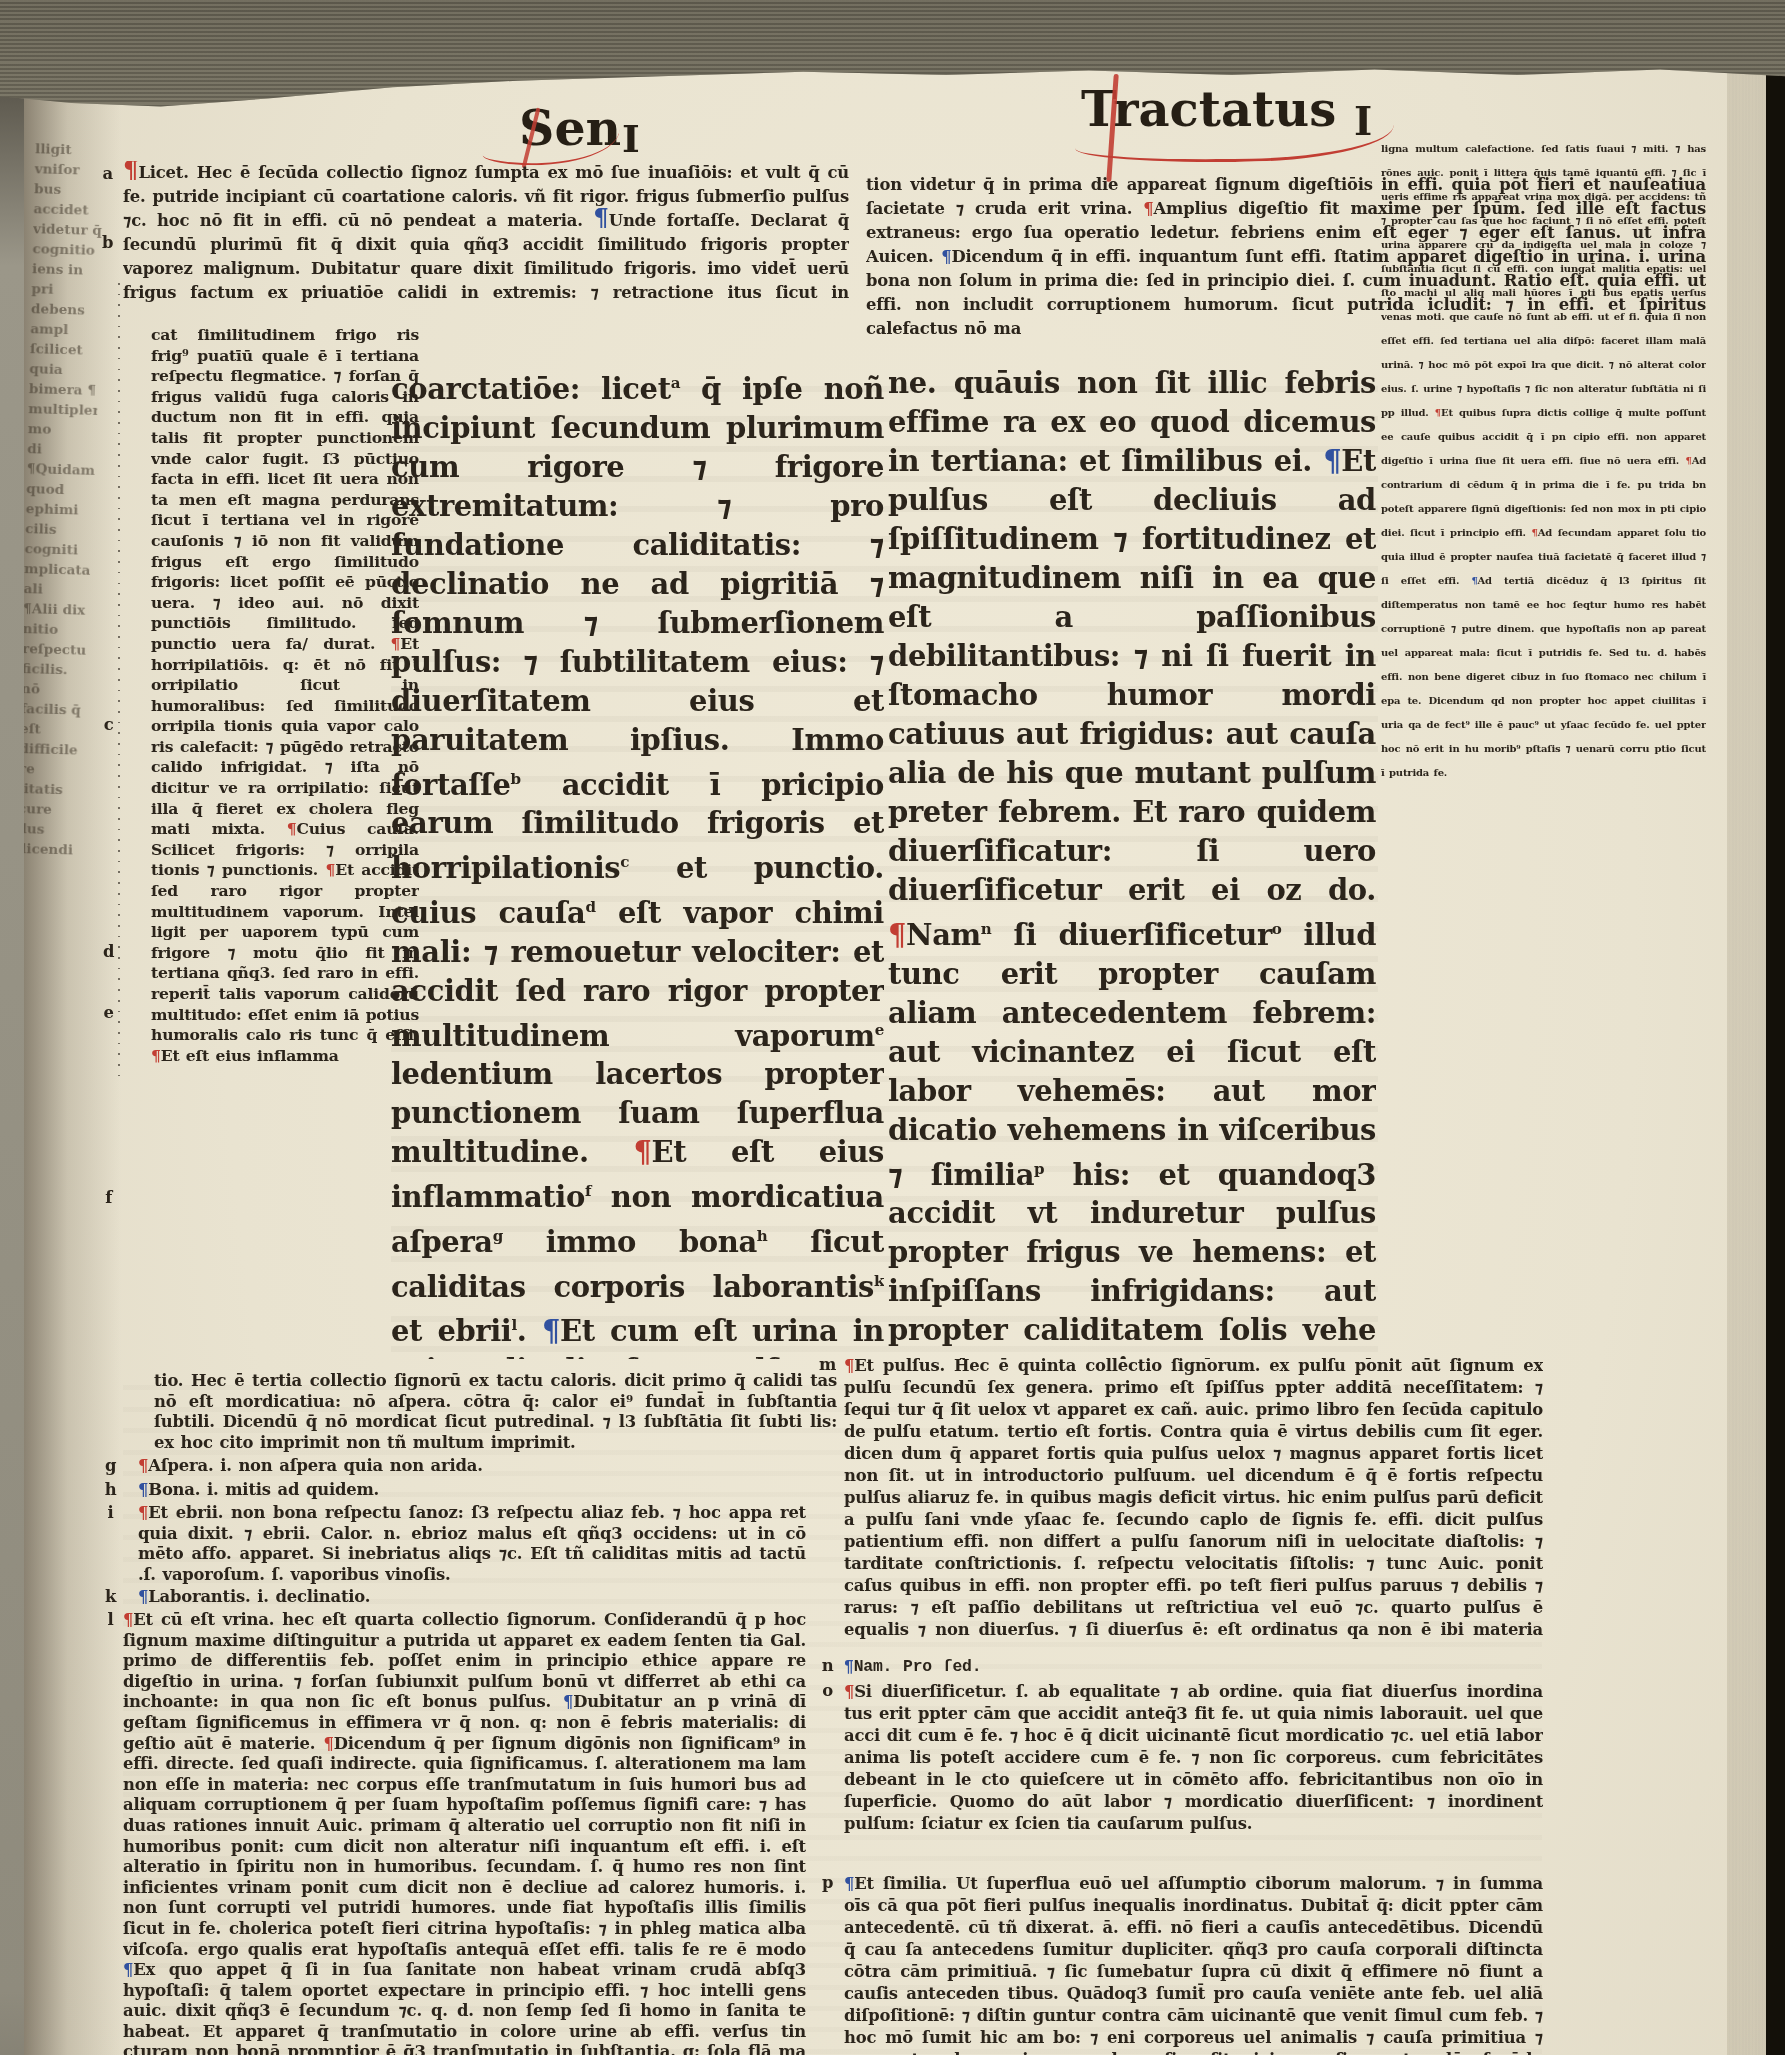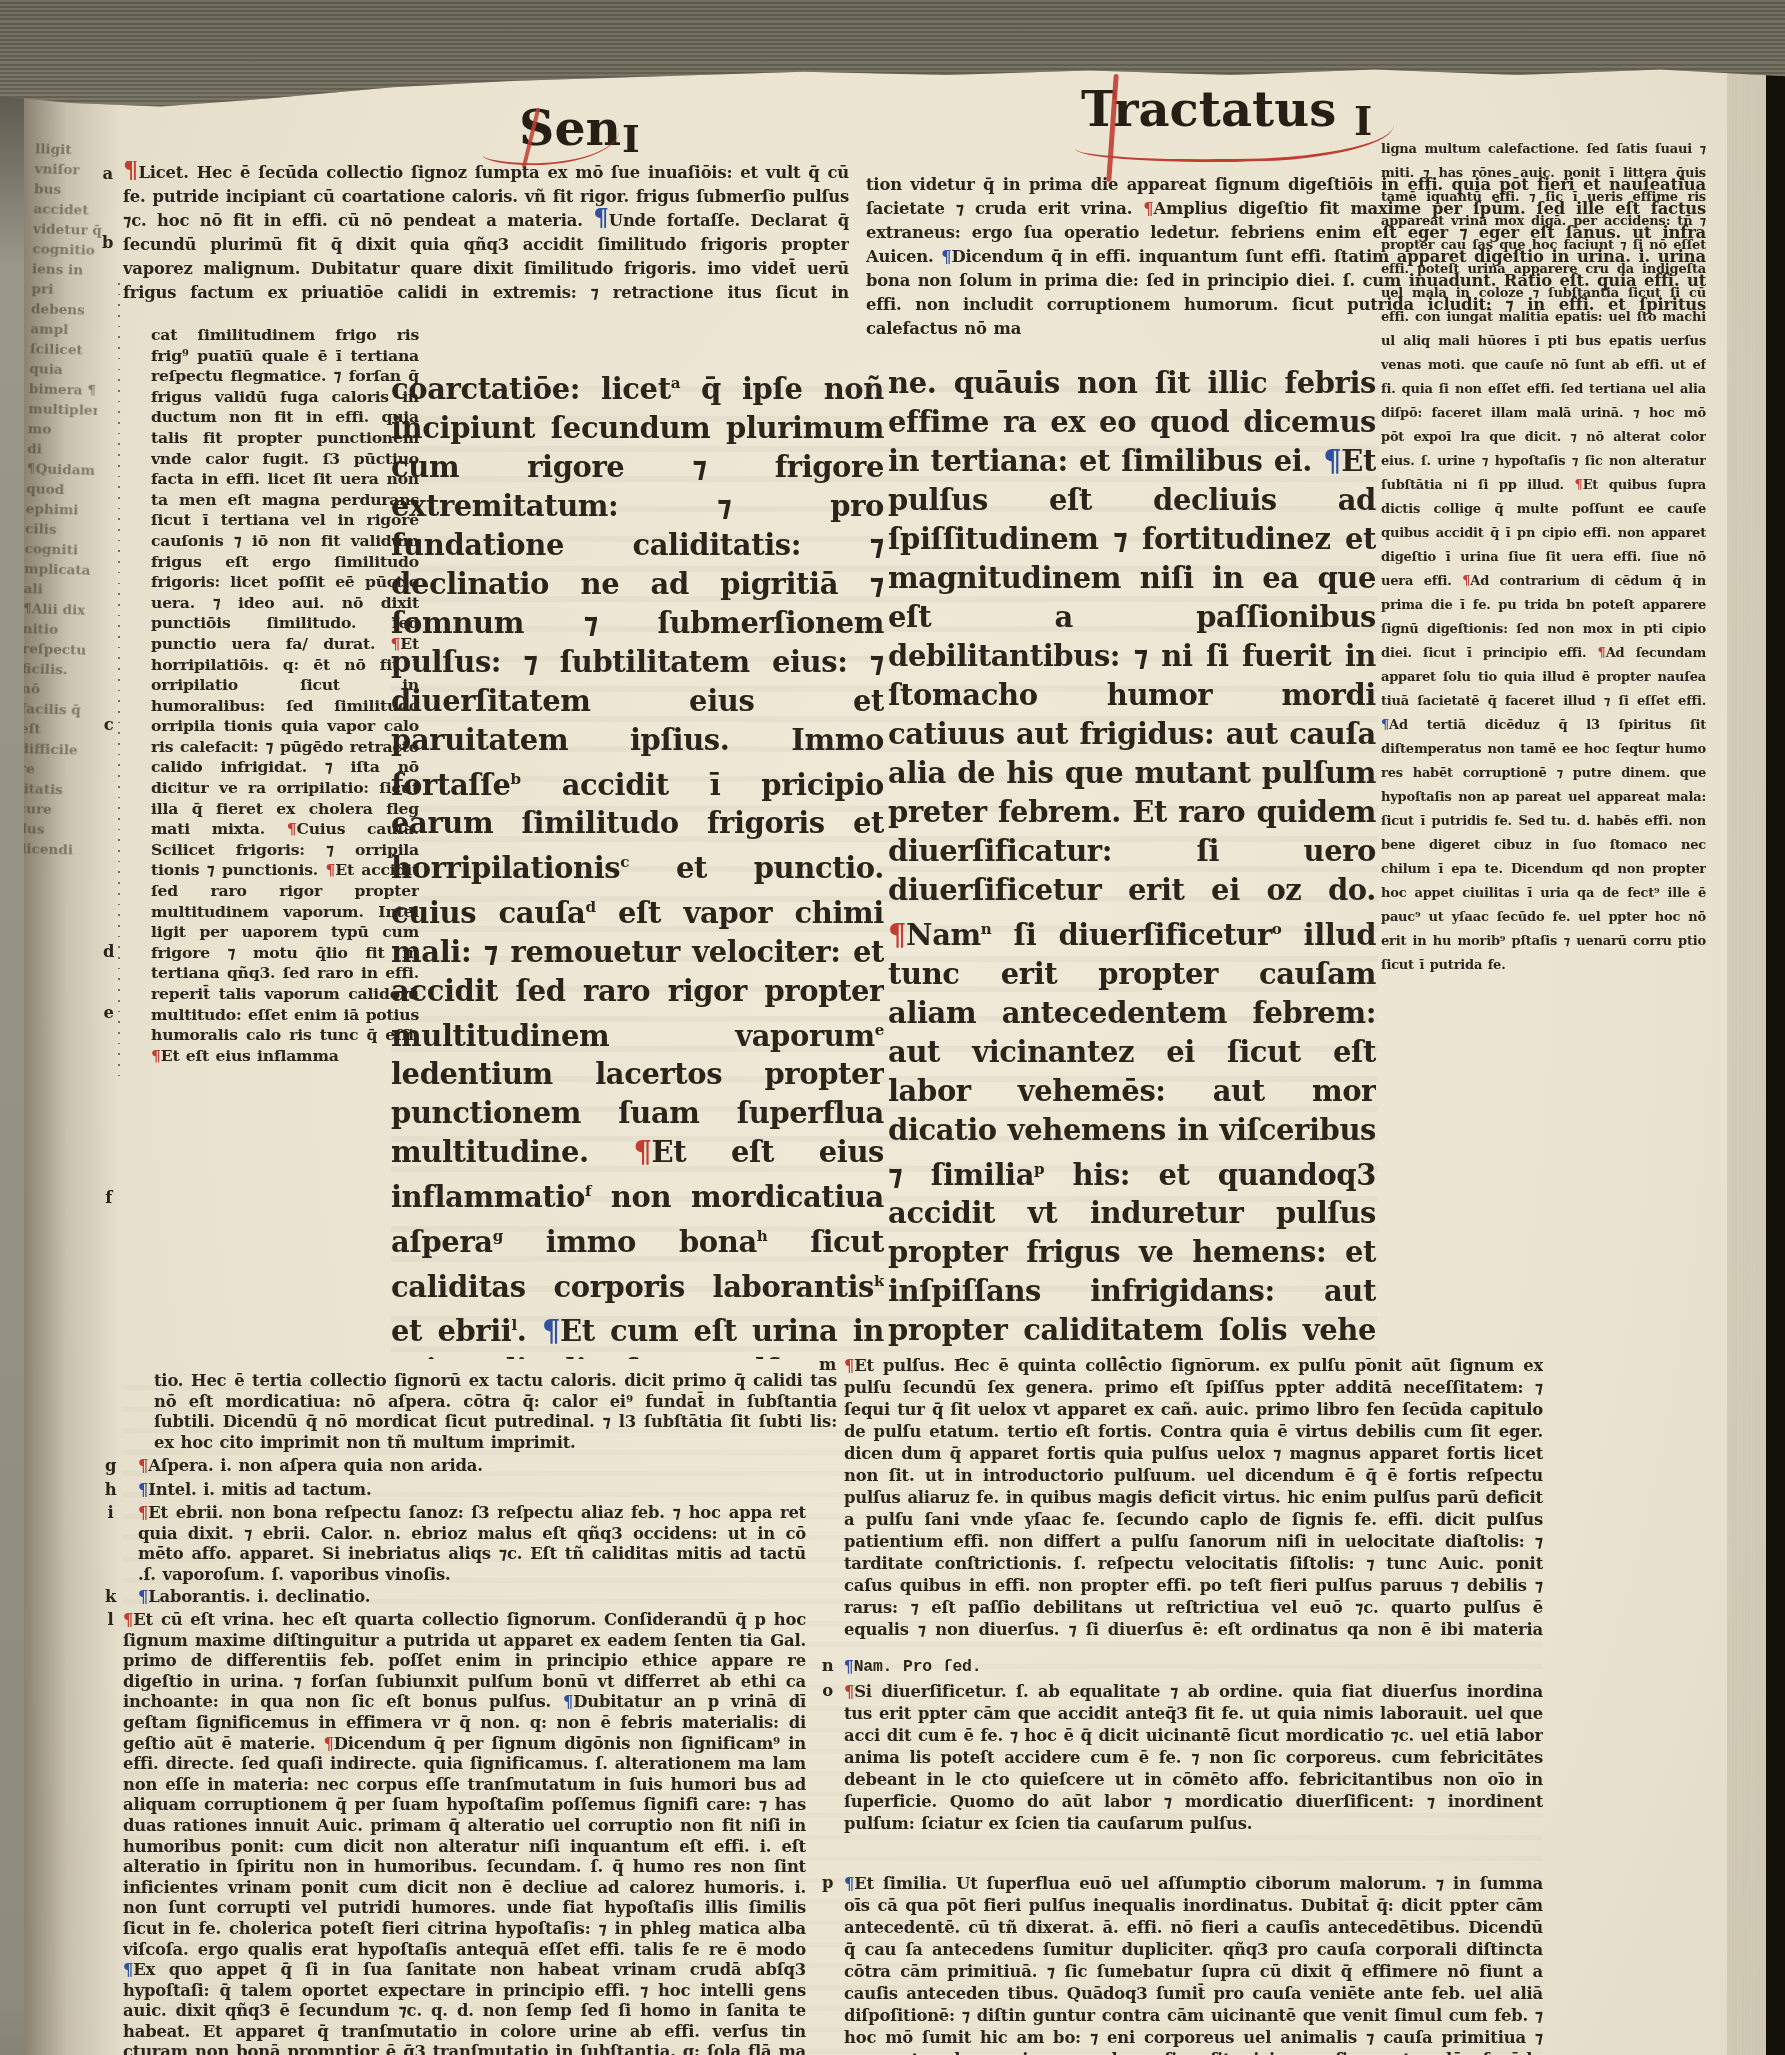--- a/index.html
+++ b/index.html
@@ -48,21 +48,21 @@
   #fl-tract{left:1075px;top:114px;width:319px;height:45px;border-bottom:3.3px solid #c23e33;
     border-radius:0 0 45% 55%/0 0 70% 35%;transform:rotate(-1.2deg);}
   #fl-tract-v{left:1110px;top:74px;width:5.3px;height:108px;background:#c23e33;opacity:.9;
     border-radius:2.5px;transform:rotate(4deg);}
 
   
   .tb{position:absolute;color:#2b241b;font-weight:700;text-align:justify;overflow:hidden;
       letter-spacing:-0.2px;word-spacing:1.2px;}
   .sm {font-size:16.4px;line-height:24px;}
   .smc{font-size:15.6px;line-height:20.6px;}
-  .smr{font-size:13px;line-height:24px;}
+  .smr{font-size:10px;line-height:24px;}
   .smb{font-size:16.4px;line-height:20.6px;}
   .smbr{font-size:16.4px;line-height:22px;}
   .lg {font-size:29px;line-height:39px;letter-spacing:-0.4px;}
 
   #b-topleft {left:123px; top:161px; width:726px;height:146px;}
   #b-topright{left:866px;top:161px; width:840px;height:173px;margin-top:12px;}
   #b-sideleft{left:123px; top:325px; width:268px; height:896px;margin-left:28px;}
   #b-mainleft{left:391px; top:364px; width:493px;height:995px;}
   #b-mainright{left:888px;top:364px;width:488px;height:995px;}
   #b-sideright{left:1381px;top:137px;width:325px; height:1217px;}
@@ -151,21 +151,21 @@
   <div class="flo" id="fl-tract-v"></div>
 
   <div class="tb sm" id="b-topleft"><span class="seg-red-lg">¶</span><span>Licet. Hec ē ſecūda collectio ſignoz ſumpta ex mō ſue inuaſiōis: et vult q̄ cū fe. putride incipiant cū coartatione caloris. vñ fit rigor. frigus ſubmerſio pulſus ⁊c. hoc nō fit in effi. cū nō pendeat a materia.  </span><span class="seg-blue-lg">¶</span><span>Unde fortaſſe. Declarat q̄ ſecundū plurimū fit q̄ dixit quia qñq3 accidit ſimilitudo frigoris propter vaporez malignum. Dubitatur quare dixit ſimilitudo frigoris. imo videt̄ uerū frigus factum ex priuatiōe calidi in extremis: ⁊ retractione itus ſicut in tertiana. Dicendū q̄ forſan vo/</span></div>
   <div class="tb sm" id="b-topright"><span>tion videtur q̄ in prima die appareat ſignum digeſtiōis in effi. quia pōt fieri et nauſeatiua ſacietate ⁊ cruda erit vrina. </span><span class="seg-red">¶</span><span>Amplius digeſtio fit maxime per ſpūm. ſed ille eſt factus extraneus: ergo ſua operatio ledetur. febriens enim eſt eger ⁊ eger eſt ſanus. ut infra Auicen. </span><span class="seg-blue">¶</span><span>Dicendum q̄ in effi. inquantum ſunt effi. ſtatim apparet digeſtio in urina. i. urina bona non ſolum in prima die: ſed in principio diei. ſ. cum inuadunt. Ratio eſt. quia effi. ut effi. non includit corruptionem humorum. ſicut putrida icludit: ⁊ in effi. et ſpiritus calefactus nō ma</span></div>
   <div class="tb smc" id="b-sideleft"><span>cat ſimilitudinem frigo ris frig⁹ puatīū quale ē ī tertiana reſpectu flegmatice. ⁊ forſan q̄ frigus validū fuga caloris in ductum non fit in effi. quia talis fit propter punctionem vnde calor fugit. ſ3 pūctiuo facta in effi. licet ſit uera non ta men eſt magna perdurans ſicut ī tertiana vel in rigore cauſonis ⁊ iō non fit validum frigus eſt ergo ſimilitudo frigoris: licet poſſit eē pūctio uera. ⁊ ideo aui. nō dixit punctiōis ſimilitudo. ſed punctio uera fa/ durat. </span><span class="seg-red">¶</span><span>Et horripilatiōis. q: ēt nō fit ī orripilatio ſicut in humoralibus: ſed ſimilitudo orripila tionis quia vapor calo ris calefacit: ⁊ pūgēdo retracto calido infrigidat. ⁊ iſta nō dicitur ve ra orripilatio: ſicut illa q̄ fieret ex cholera fleg mati mixta. </span><span class="seg-red">¶</span><span>Cuius cauſa. Scilicet frigoris: ⁊ orripila tionis ⁊ punctionis. </span><span class="seg-red">¶</span><span>Et accidit ſed raro rigor propter multitudinem vaporum. Intel ligit per uaporem typū cum frigore ⁊ motu q̄lio fit in tertiana qñq3. ſed raro in effi. reperit̄ talis vaporum calidorū multitudo: eſſet enim iā potius humoralis calo ris tunc q̄ effi. </span><span class="seg-red">¶</span><span>Et eſt eius inflamma</span></div>
   <div class="tb lg" id="b-mainleft"><span>coarctatiōe: licet</span><span class="seg-sup">a</span><span> q̄ ipſe noñ incipiunt ſecundum plurimum cum rigore ⁊ frigore extremitatum: ⁊ pro fundatione caliditatis: ⁊ declinatio ne ad pigritiā ⁊ ſomnum ⁊ ſubmerſionem pulſus: ⁊ ſubtilitatem eius: ⁊ diuerſitatem eius et paruitatem ipſius. Immo fortaſſe</span><span class="seg-sup">b</span><span> accidit ī pricipio earum ſimilitudo frigoris et horripilationis</span><span class="seg-sup">c</span><span> et punctio. cuius cauſa</span><span class="seg-sup">d</span><span> eſt vapor chimi mali: ⁊ remouetur velociter: et accidit ſed raro rigor propter multitudinem vaporum</span><span class="seg-sup">e</span><span> ledentium lacertos propter punctionem ſuam ſuperflua multitudine. </span><span class="seg-red">¶</span><span>Et eſt eius inflammatio</span><span class="seg-sup">f</span><span> non mordicatiua aſpera</span><span class="seg-sup">g</span><span> immo bona</span><span class="seg-sup">h</span><span> ſicut caliditas corporis laborantis</span><span class="seg-sup">k</span><span> et ebrii</span><span class="seg-sup">l</span><span>. </span><span class="seg-blue">¶</span><span>Et cum eſt urina in primo die digeſta: ⁊ pulſus</span></div>
   <div class="tb lg" id="b-mainright"><span>ne. quāuis non ſit illic febris effime ra ex eo quod dicemus in tertiana: et ſimilibus ei. </span><span class="seg-blue">¶</span><span>Et pulſus eſt decliuis ad ſpiſſitudinem ⁊ fortitudinez et magnitudinem niſi in ea que eſt a paſſionibus debilitantibus: ⁊ ni ſi fuerit in ſtomacho humor mordi catiuus aut frigidus: aut cauſa alia de his que mutant pulſum preter febrem. Et raro quidem diuerſificatur: ſi uero diuerſificetur erit ei oz do. </span><span class="seg-red">¶</span><span>Nam</span><span class="seg-sup">n</span><span> ſi diuerſificetur</span><span class="seg-sup">o</span><span> illud tunc erit propter cauſam aliam antecedentem febrem: aut vicinantez ei ſicut eſt labor vehemēs: aut mor dicatio vehemens in viſceribus ⁊ ſimilia</span><span class="seg-sup">p</span><span> his: et quandoq3 accidit vt induretur pulſus propter frigus ve hemens: et inſpiſſans infrigidans: aut propter caliditatem ſolis vehe mentem exiccantez: aut propter ve hementem laborem exiccantez: aut famē: aut āguſtias: aut vigilias: aut euacuatiōes: ⁊ quandoq3 feſtinat</span></div>
   <div class="tb smr" id="b-sideright"><span>ligna multum calefactione. ſed ſatis ſuaui ⁊ miti. ⁊ has rōnes auic. ponit ī littera q̄uis tamē iquantū effi. ⁊ ſic ī ueris effime ris appareat vrina mox digā. per accidens: tñ ⁊ propter cau ſas que hoc faciunt ⁊ ſi nō eſſet effi. poteſt urina apparere cru da indigeſta uel mala in coloze ⁊ ſubſtantia ſicut ſi cū effi. con iungat̄ malitia epatis: uel ſto machi ul aliq mali hūores ī pti bus epatis uerſus venas moti. que cauſe nō ſunt ab effi. ut ef fi. quia ſi non eſſet effi. ſed tertiana uel alia diſpō: faceret illam malā urinā. ⁊ hoc mō pōt expoī lra que dicit. ⁊ nō alterat color eius. ſ. urine ⁊ hypoſtaſis ⁊ ſic non alteratur ſubſtātia ni ſi pp illud. </span><span class="seg-red">¶</span><span>Et quibus ſupra dictis collige q̄ multe poſſunt ee cauſe quibus accidit q̄ ī pn cipio effi. non apparet digeſtio ī urina ſiue ſit uera effi. ſiue nō uera effi. </span><span class="seg-red">¶</span><span>Ad contrarium di cēdum q̄ in prima die ī fe. pu trida bn poteſt apparere ſignū digeſtionis: ſed non mox in pti cipio diei. ſicut ī principio effi. </span><span class="seg-red">¶</span><span>Ad ſecundam apparet ſolu tio quia illud ē propter nauſea tiuā ſacietatē q̄ faceret illud ⁊ ſi eſſet effi. </span><span class="seg-blue">¶</span><span>Ad tertiā dicēduz q̄ l3 ſpiritus ſit diſtemperatus non tamē ee hoc ſeqtur humo res habēt corruptionē ⁊ putre dinem. que hypoſtaſis non ap pareat uel appareat mala: ſicut ī putridis fe. Sed tu. d. habēs effi. non bene digeret cibuz in ſuo ſtomaco nec chilum ī epa te. Dicendum qd non propter hoc appet ciuilitas ī uria qa de fect⁹ ille ē pauc⁹ ut yſaac ſecūdo fe. uel ppter hoc nō erit in hu morib⁹ pſtaſis ⁊ uenarū corru ptio ſicut ī putrida fe.</span></div>
   <div class="tb smb" id="b-midleft"><span>tio. Hec ē tertia collectio ſignorū ex tactu caloris. dicit primo q̄ calidi tas nō eſt mordicatiua: nō aſpera. cōtra q̄: calor ei⁹ fundat̄ in ſubſtantia ſubtili. Dicendū q̄ nō mordicat ſicut putredinal. ⁊ l3 ſubſtātia ſit ſubti lis: ex hoc cito imprimit non tñ multum imprimit.</span></div>
   <div class="tb smb" id="b-g"><span class="seg-red">¶</span><span>Aſpera. i. non aſpera quia non arida.</span></div>
-  <div class="tb smb" id="b-h"><span class="seg-blue">¶</span><span>Intel. i. mitis ad tactum.</span></div>
+  <div class="tb smb" id="b-h"><span class="seg-blue">¶</span><span>Bona. i. mitis ad quidem.</span></div>
   <div class="tb smb" id="b-i"><span class="seg-red">¶</span><span>Et ebrii. non bona reſpectu ſanoz: ſ3 reſpectu aliaz feb. ⁊ hoc appa ret quia dixit. ⁊ ebrii. Calor. n. ebrioz malus eſt qñq3 occidens: ut in cō mēto affo. apparet. Si inebriatus aliqs ⁊c. Eſt tñ caliditas mitis ad tactū .ſ. vaporoſum. ſ. vaporibus vinoſis.</span></div>
   <div class="tb smb" id="b-k"><span class="seg-blue">¶</span><span>Laborantis. i. declinatio.</span></div>
   <div class="tb smb" id="b-l"><span class="seg-red">¶</span><span>Et cū eſt vrina. hec eſt quarta collectio ſignorum. Conſiderandū q̄ p hoc ſignum maxime diſtinguitur a putrida ut apparet ex eadem ſenten tia Gal. primo de differentiis feb. poſſet enim in principio ethice appare re digeſtio in urina. ⁊ forſan ſubiunxit pulſum bonū vt differret ab ethi ca inchoante: in qua non ſic eſt bonus pulſus. </span><span class="seg-blue">¶</span><span>Dubitatur an p vrinā dī geſtam ſignificemus in effimera vr q̄ non. q: non ē febris materialis: di geſtio aūt ē materie. </span><span class="seg-red">¶</span><span>Dicendum q̄ per ſignum digōnis non ſignificam⁹ in effi. directe. ſed quaſi indirecte. quia ſignificamus. ſ. alterationem ma lam non eſſe in materia: nec corpus eſſe tranſmutatum in ſuis humori bus ad aliquam corruptionem q̄ per ſuam hypoſtaſim poſſemus ſignifi care: ⁊ has duas rationes innuit Auic. primam q̄ alteratio uel corruptio non fit niſi in humoribus ponit: cum dicit non alteratur niſi inquantum eſt effi. i. eſt alteratio in ſpiritu non in humoribus. ſecundam. ſ. q̄ humo res non ſint inficientes vrinam ponit cum dicit non ē decliue ad calorez humoris. i. non ſunt corrupti vel putridi humores. unde fiat hypoſtaſis illis ſimilis ſicut in fe. cholerica poteſt fieri citrina hypoſtaſis: ⁊ in phleg matica alba viſcoſa. ergo qualis erat hypoſtaſis antequā eſſet effi. talis fe re ē modo </span><span class="seg-blue">¶</span><span>Ex quo appet q̄ ſi in ſua ſanitate non habeat vrinam crudā abſq3 hypoſtaſi: q̄ talem oportet expectare in principio effi. ⁊ hoc intelli gens auic. dixit qñq3 ē ſecundum ⁊c. q. d. non ſemp ſed ſi homo in ſanita te habeat. Et apparet q̄ tranſmutatio in colore urine ab effi. verſus tin cturam non bonā promptior ē q̄3 tranſmutatio in ſubſtantia. q: ſola flā ma pōt eſſe cā tincture: licet non ſit cā male hypoſtaſis. ⁊ iō ſubdit. ⁊ qñq3 accidit vt non equetur color ⁊c. talis aūt coloris alteratio nō ē autē appro priata effi. imo pōt euenire a coloribus aſſociatis aliis fe. ut tertianis et ſi milibus. ⁊ forſan intelligit alterationem in colore ex flammis mēbrorū interiorum. v.g. ex calefactione epatis contingit enim in febre effi. appa rere vrinam igneam. non ppter cām ex effi. ſed ppter flāmaz epatis que poſſet eē ⁊ ſi nō eſſet effim. ⁊ poſſet eſſe in tertiana ⁊ ſimilib⁹: uel quādoq3 ē nō calor bonus. q: homo ē aptus inflāmari in epate pluſq̄3 ſit in frene ſi. Dubitatur an per ſignum digeſtionis apparēs prima die in effi. diſtin guamus eam a putrida. Uidetur q̄ non. quia prima die in fe. putrida ali qua poteſt apparere ſignū digeſtionis vt Gal. tertio capitulo.  Amplius</span></div>
   <div class="tb smbr" id="b-m"><span class="seg-red">¶</span><span>Et pulſus. Hec ē quinta collectio ſignorum. ex pulſu ponit aūt ſignum ex pulſu ſecundū ſex genera. primo eſt ſpiſſus ppter additā neceſſitatem: ⁊ ſequi tur q̄ ſit uelox vt apparet ex cañ. auic. primo libro fen ſecūda capitulo de pulſu etatum. tertio eſt fortis. Contra quia ē virtus debilis cum ſit eger. dicen dum q̄ apparet fortis quia pulſus uelox ⁊ magnus apparet fortis licet non ſit. ut in introductorio pulſuum. uel dicendum ē q̄ ē fortis reſpectu pulſus aliaruz fe. in quibus magis deficit virtus. hic enim pulſus parū deficit a pulſu ſani vnde yſaac fe. ſecundo caplo de ſignis fe. effi. dicit pulſus patientium effi. non differt a pulſu ſanorum niſi in uelocitate diaſtolis: ⁊ tarditate conſtrictionis. ſ. reſpectu velocitatis ſiſtolis: ⁊ tunc Auic. ponit caſus quibus in effi. non propter effi. po teſt fieri pulſus paruus ⁊ debilis ⁊ rarus: ⁊ eſt paſſio debilitans ut reſtrictiua vel euō ⁊c. quarto pulſus ē equalis ⁊ non diuerſus. ⁊ ſi diuerſus ē: eſt ordinatus qa non ē ibi materia grauans: ſ3 ſi ē: eſt euaporoſa.</span></div>
   <div class="tb smbr" id="b-n"><span class="seg-blue">¶</span><span>Nam. Pro ſed.</span></div>
   <div class="tb smbr" id="b-o"><span class="seg-red">¶</span><span>Si diuerſificetur. ſ. ab equalitate ⁊ ab ordine. quia fiat diuerſus inordina tus erit ppter cām que accidit anteq̄3 fit fe. ut quia nimis laborauit. uel que acci dit cum ē fe. ⁊ hoc ē q̄ dicit uicinantē ſicut mordicatio ⁊c. uel etiā labor anima lis poteſt accidere cum ē fe. ⁊ non ſic corporeus. cum febricitātes debeant in le cto quieſcere ut in cōmēto affo. febricitantibus non oīo in ſuperficie. Quomo do aūt labor ⁊ mordicatio diuerſificent: ⁊ inordinent pulſum: ſciatur ex ſcien tia cauſarum pulſus.</span></div>
   <div class="tb smbr" id="b-p"><span class="seg-blue">¶</span><span>Et ſimilia. Ut ſuperflua euō uel aſſumptio ciborum malorum. ⁊ in ſumma oīs cā qua pōt fieri pulſus inequalis inordinatus. Dubitat̄ q̄: dicit ppter cām antecedentē. cū tñ dixerat. ā. effi. nō fieri a cauſis antecedētibus. Dicendū q̄ cau ſa antecedens ſumitur dupliciter. qñq3 pro cauſa corporali diſtincta cōtra cām primitiuā. ⁊ ſic ſumebatur ſupra cū dixit q̄ effimere nō fiunt a cauſis anteceden tibus. Quādoq3 ſumit̄ pro cauſa veniēte ante feb. uel aliā diſpoſitionē: ⁊ diſtin guntur contra cām uicinantē que venit ſimul cum feb. ⁊ hoc mō ſumit hic am bo: ⁊ eni corporeus uel animalis ⁊ cauſa primitiua ⁊ non antecedens primo mo do. ⁊ ſiue ſit uicinans: ſiue antecedēs ſecūdo modo. i. ante febrem ueniens: pōt mutare pulſum. quinto modo pulſus ē debite lenitatis: non durus. accidit autē q̄ induratur ppter cauſas quas ponit.</span></div>
 
   <span class="mletter" id="ml-a">a</span>
   <span class="mletter" id="ml-b">b</span>

